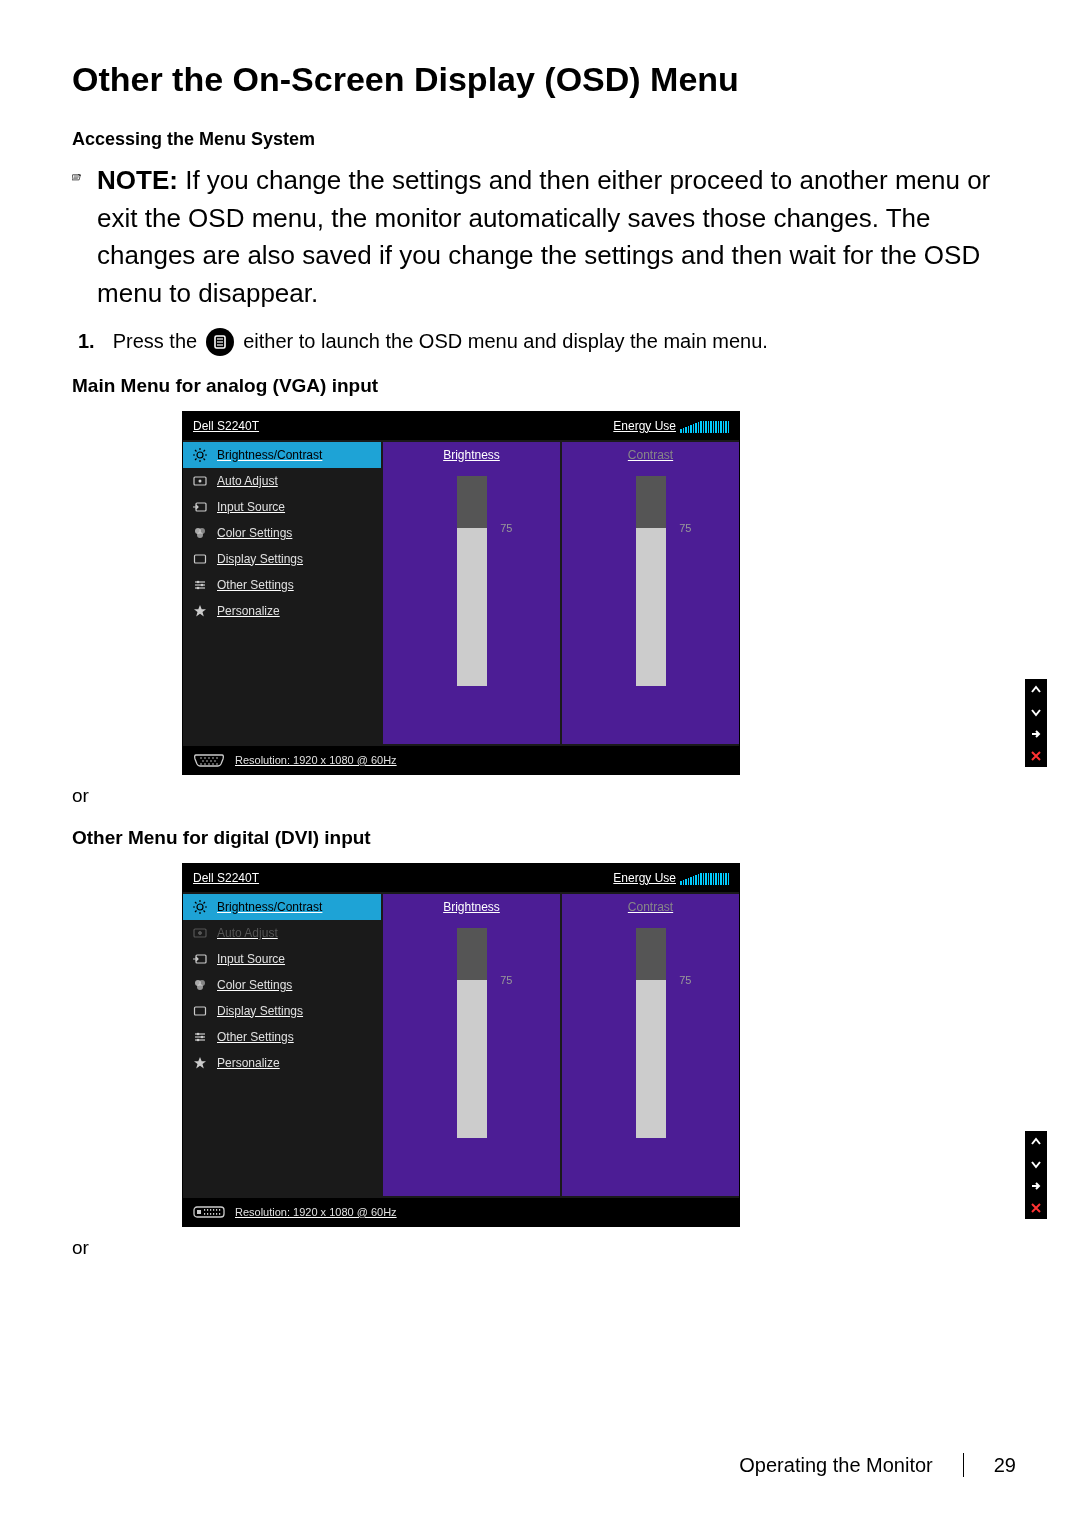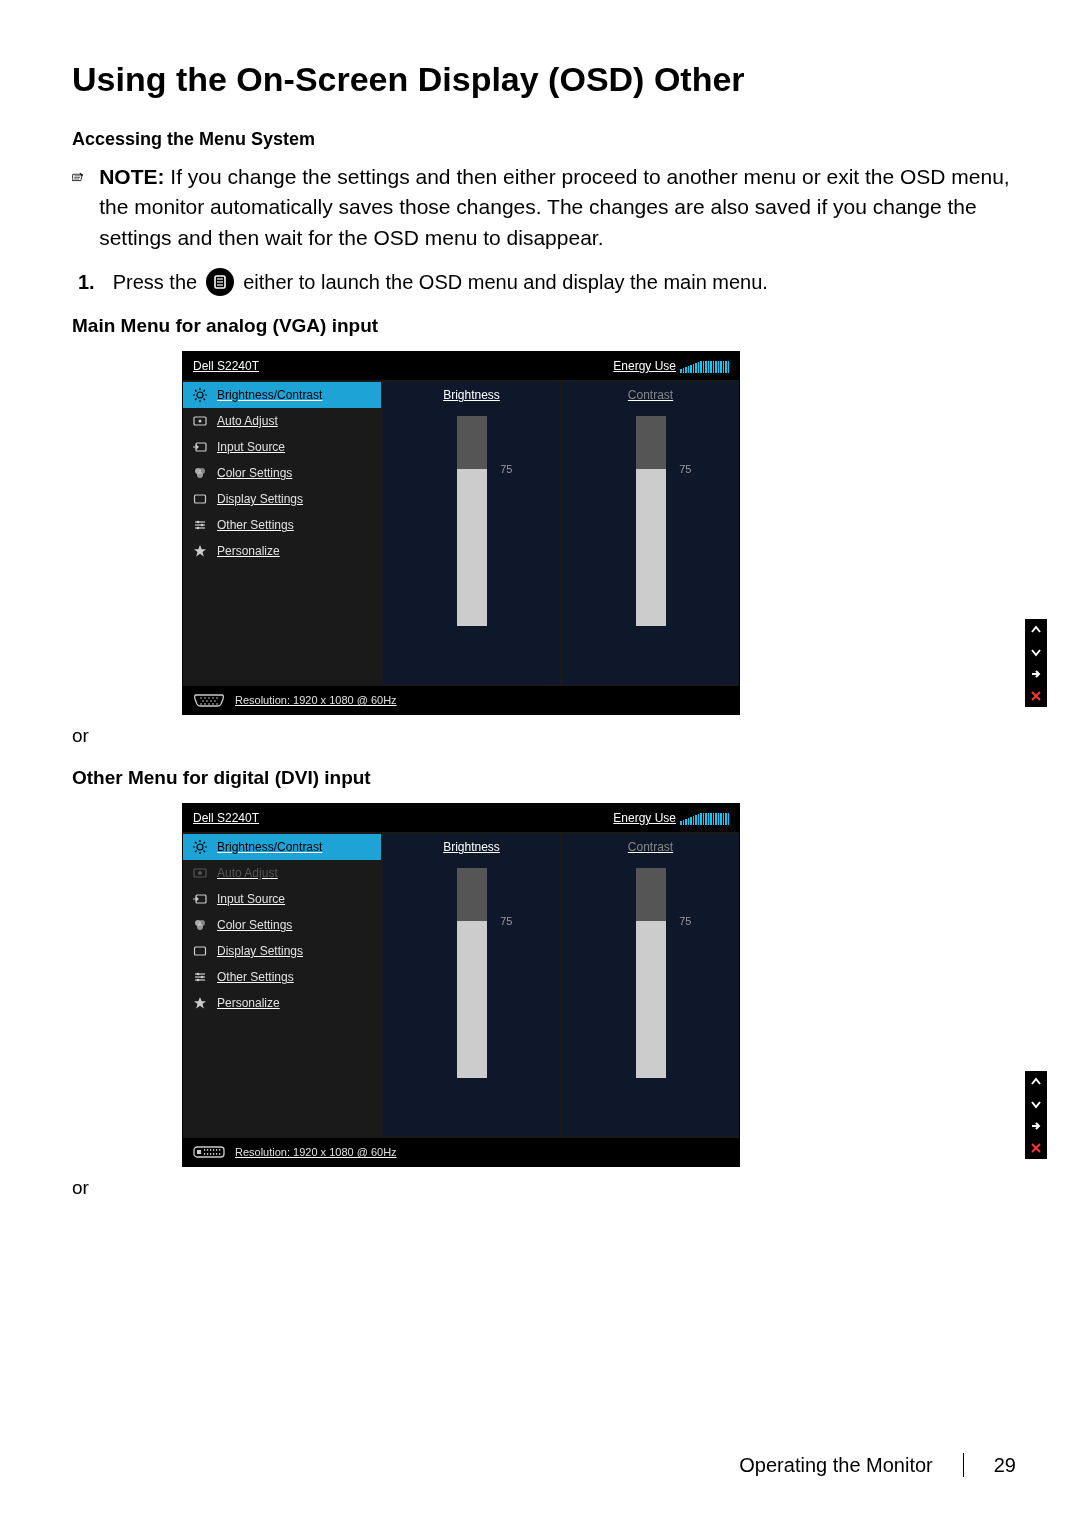--- a/index.html
+++ b/index.html
@@ -3,35 +3,35 @@
 <meta charset="utf-8">
 <style>
   * { box-sizing: border-box; }
   body { margin: 0; font-family: "Segoe UI", Arial, sans-serif; background:#fff; color:#000; }
   .page { width: 1080px; min-height: 1529px; margin: 0 auto; padding: 50px 60px 40px 72px; position:relative; }
   h1 { font-size: 34px; font-weight: 600; margin: 10px 0 30px; }
   h2 { font-size: 18px; font-weight: 600; margin: 0 0 12px; }
   .note-row { display:flex; align-items:flex-start; margin-bottom: 14px; }
   .note-icon { width:28px; height:22px; margin-right:16px; margin-top:4px; }
   .note-icon svg { width:100%; height:100%; }
-  .note-text { font-size: 21px; line-height:1.45; }
+  .note-text { font-size: 26px; line-height:1.45; }
   .note-text b { font-weight:700; }
   .step-row { display:flex; align-items:center; font-size:20px; margin:6px 0 18px 6px; }
   .step-num { font-weight:700; margin-right:18px; }
   .step-text { display:flex; align-items:center; gap:8px; }
   .btn-icon { width:30px; height:30px; }
   .subhead { font-size:19px; font-weight:700; margin: 12px 0 14px 0; }
   .osd-wrap { position:relative; margin-left:110px; margin-bottom:8px; }
   .osd { width:558px; background:#000; color:#fff; font-family: Arial, sans-serif; font-size:12px; border:1px solid #000;text-decoration:underline; }
   .osd-header { display:flex; justify-content:space-between; align-items:center; padding:7px 10px; background:#000; }
   .osd-title { font-weight:400; }
   .energy { display:flex; align-items:flex-end; gap:4px; }
   .energy-bars { display:flex; gap:1px; align-items:flex-end; height:12px; }
   .energy-bars span { width:1.5px; background:#0cf; display:block; }
-  .osd-body { display:flex; background:#0f172a; border-top:2px solid #1a1a1a; height:304px; }
+  .osd-body { display:flex; background:#4c1d95; border-top:2px solid #1a1a1a; height:304px; }
   .menu-col { width:198px; background:#1a1a1a; display:flex; flex-direction:column; }
   .menu-item { display:flex; align-items:center; gap:10px; padding:6px 10px; color:#e0e0e0; font-size:12px; }
   .menu-item.selected { background:#1ea3d6; color:#000; }
   .menu-item.disabled { color:#555; }
   .menu-item.disabled .mi-icon svg { stroke:#555; fill:#555; }
   .mi-icon { width:14px; height:14px; display:flex; align-items:center; justify-content:center; }
   .mi-icon svg { width:14px; height:14px; }
   .value-col { flex:1; display:flex; }
   .vcol { flex:1; display:flex; flex-direction:column; align-items:center; padding-top:6px; border-left:2px solid #1a1a1a; }
   .vcol-header { color:#888; font-size:12px; margin-bottom:10px; }
@@ -47,21 +47,21 @@
   .side-buttons .sb-close { color:#f33; }
   .or-label { font-size:19px; margin: 10px 0 20px 0; }
   .footer { position:absolute; bottom:52px; right:64px; font-size:20px; display:flex; align-items:center; gap:30px; }
   .footer .divider { width:1px; height:24px; background:#000; }
   .footer .pagen { font-weight:400; }
 </style>
 </head>
 <body>
 
 <div class="page">
-  <h1>Using the On-Screen Display (OSD) Other</h1>
+  <h1>Other the On-Screen Display (OSD) Menu</h1>
   <h2>Accessing the Menu System</h2>
 
   <div class="note-row">
     <div class="note-icon">
       <svg viewBox="0 0 28 22">
           <polygon points="2,4 26,4 22,20 0,20" fill="#fff" stroke="#000" stroke-width="2"></polygon>
           <line x1="6" y1="8" x2="22" y2="8" stroke="#000" stroke-width="1.5"></line>
           <line x1="5" y1="12" x2="20" y2="12" stroke="#000" stroke-width="1.5"></line>
           <line x1="4" y1="16" x2="18" y2="16" stroke="#000" stroke-width="1.5"></line>
           <path d="M20 2 L26 8" stroke="#000" stroke-width="3"></path>

